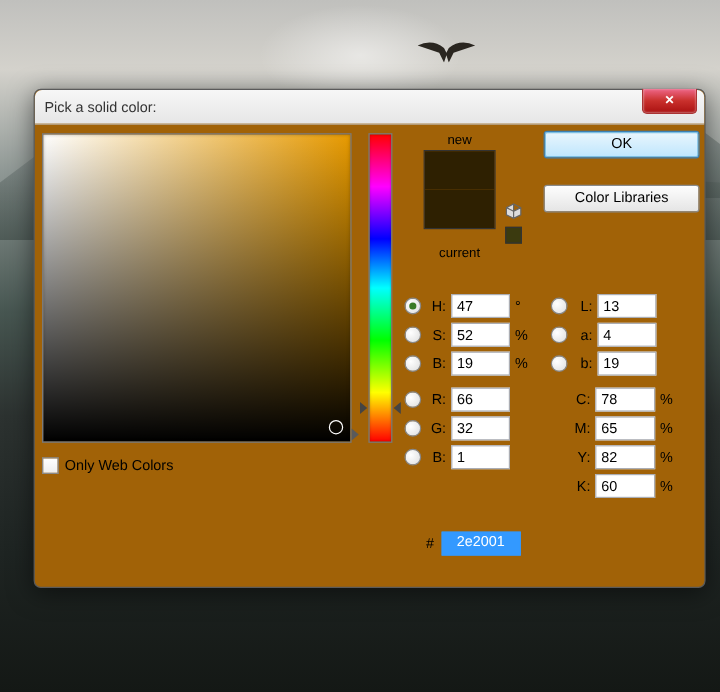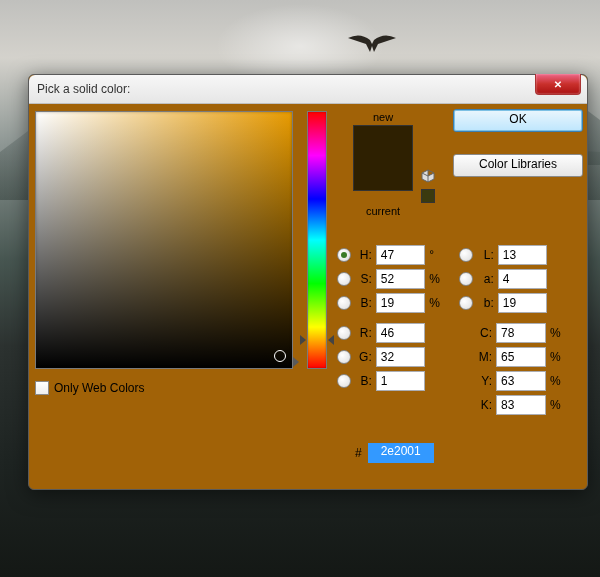--- a/index.html
+++ b/index.html
@@ -138,21 +138,21 @@
         <div class="row">
           <div class="rad"></div>
           <span class="lab">B:</span>
           <span class="inp">19</span>
           <span class="unit">%</span>
         </div>
         <div style="height:6px"></div>
         <div class="row">
           <div class="rad"></div>
           <span class="lab">R:</span>
-          <span class="inp">46</span>
+          <span class="inp">66</span>
           <span class="unit"></span>
         </div>
         <div class="row">
           <div class="rad"></div>
           <span class="lab">G:</span>
           <span class="inp">32</span>
           <span class="unit"></span>
         </div>
         <div class="row">
           <div class="rad"></div>
@@ -190,27 +190,27 @@
         </div>
         <div class="row">
           <span style="width:15px"></span>
           <span class="lab">M:</span>
           <span class="inp">65</span>
           <span class="unit">%</span>
         </div>
         <div class="row">
           <span style="width:15px"></span>
           <span class="lab">Y:</span>
-          <span class="inp">63</span>
+          <span class="inp">82</span>
           <span class="unit">%</span>
         </div>
         <div class="row">
           <span style="width:15px"></span>
           <span class="lab">K:</span>
-          <span class="inp">83</span>
+          <span class="inp">60</span>
           <span class="unit">%</span>
         </div>
       </div>
 
       <div class="hexrow">
         <span class="hash">#</span>
         <span class="inp">2e2001</span>
       </div>
     </div>
 

